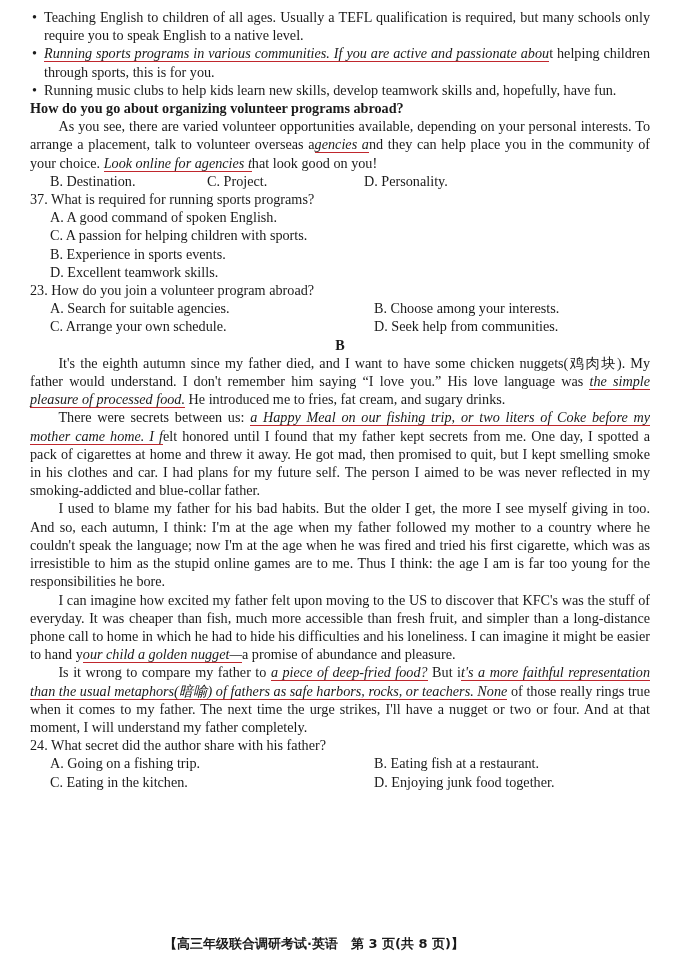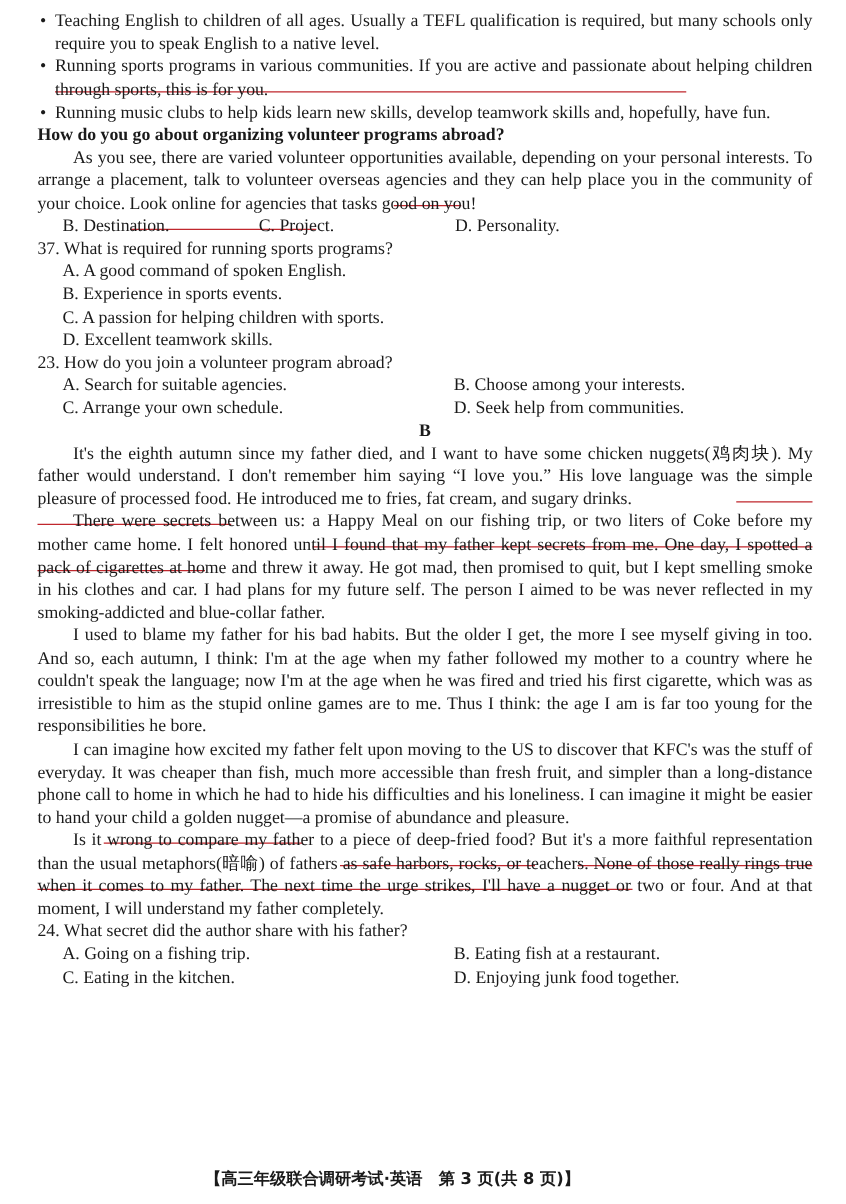--- a/index.html
+++ b/index.html
@@ -9,60 +9,60 @@
     color: #1a1a1a; font-size: 14.2px; line-height: 18.2px;
     position: relative;
   }
   .page { position: absolute; left: 30px; top: 8px; width: 620px; }
   .bullet { position: relative; padding-left: 14px; text-align: justify; }
   .bullet::before { content: "\2022"; position: absolute; left: 2px; top: 0; }
   .heading { font-weight: bold; font-family: "Liberation Serif", serif; }
   .para { text-indent: 2em; text-align: justify; }
   .q { }
   .opt { padding-left: 20px; }
-  .opt-row { display: flex; padding-left: 20px; }
+  .opt-row { display: flex; padding-left: 20px; gap: 11px; }
   .opt-row .c { width: 313px; }
   .opt-row4 { display: flex; padding-left: 20px; }
   .opt-row4 span:nth-child(1) { width: 157px; }
   .opt-row4 span:nth-child(2) { width: 157px; }
   .opt-row4 span:nth-child(3) { width: 153px; }
   .sec { text-align: center; font-weight: bold; margin: 0; }
-  u.r { text-decoration: none; border-bottom: 1.4px solid #c0272d; padding-bottom: 12px; }
+  u.r { text-decoration: none; border-bottom: 1.4px solid #c0272d; padding-bottom: 0; font-style: italic; }
   .footer {
     position: absolute; left: 0; width: 628px; top: 935px; text-align: center;
     font-family: "DejaVu Sans", sans-serif; font-size: 13px; font-weight: bold;
   }
 </style>
 </head>
 <body>
 
 <div class="page">
 
   <div>
     <div class="bullet">Teaching English to children of all ages. Usually a TEFL qualification is required, but many schools only require you to speak English to a native level.</div>
     <div class="bullet"><u class="r">Running sports programs in various communities. If you are active and passionate abou</u><span>t helping children through sports, this is for you.</span></div>
     <div class="bullet">Running music clubs to help kids learn new skills, develop teamwork skills and, hopefully, have fun.</div>
   </div>
 
   <div class="heading">How do you go about organizing volunteer programs abroad?</div>
-  <div class="para"><span>As you see, there are varied volunteer opportunities available, depending on your personal interests. To arrange a placement, talk to volunteer overseas a</span><u class="r">gencies a</u><span>nd they can help place you in the community of your choice. </span><u class="r">Look online for agencies t</u><span>hat tasks good on you!</span></div>
+  <div class="para"><span>As you see, there are varied volunteer opportunities available, depending on your personal interests. To arrange a placement, talk to volunteer overseas a</span><u class="r">gencies a</u><span>nd they can help place you in the community of your choice. </span><u class="r">Look online for agencies t</u><span>hat look good on you!</span></div>
 
   <div>
     <div class="opt-row4">
       <span>B. Destination.</span>
       <span>C. Project.</span>
       <span>D. Personality.</span>
     </div>
   </div>
 
   <div>
     <div class="q">37. What is required for running sports programs?</div>
     <div class="opt">A. A good command of spoken English.</div>
+    <div class="opt">C. A passion for helping children with sports.</div>
     <div class="opt">B. Experience in sports events.</div>
-    <div class="opt">C. A passion for helping children with sports.</div>
     <div class="opt">D. Excellent teamwork skills.</div>
   </div>
 
   <div>
     <div class="q">23. How do you join a volunteer program abroad?</div>
     <div class="opt-row">
       <span class="c">A. Search for suitable agencies.</span>
       <span>B. Choose among your interests.</span>
     </div>
     <div class="opt-row">

